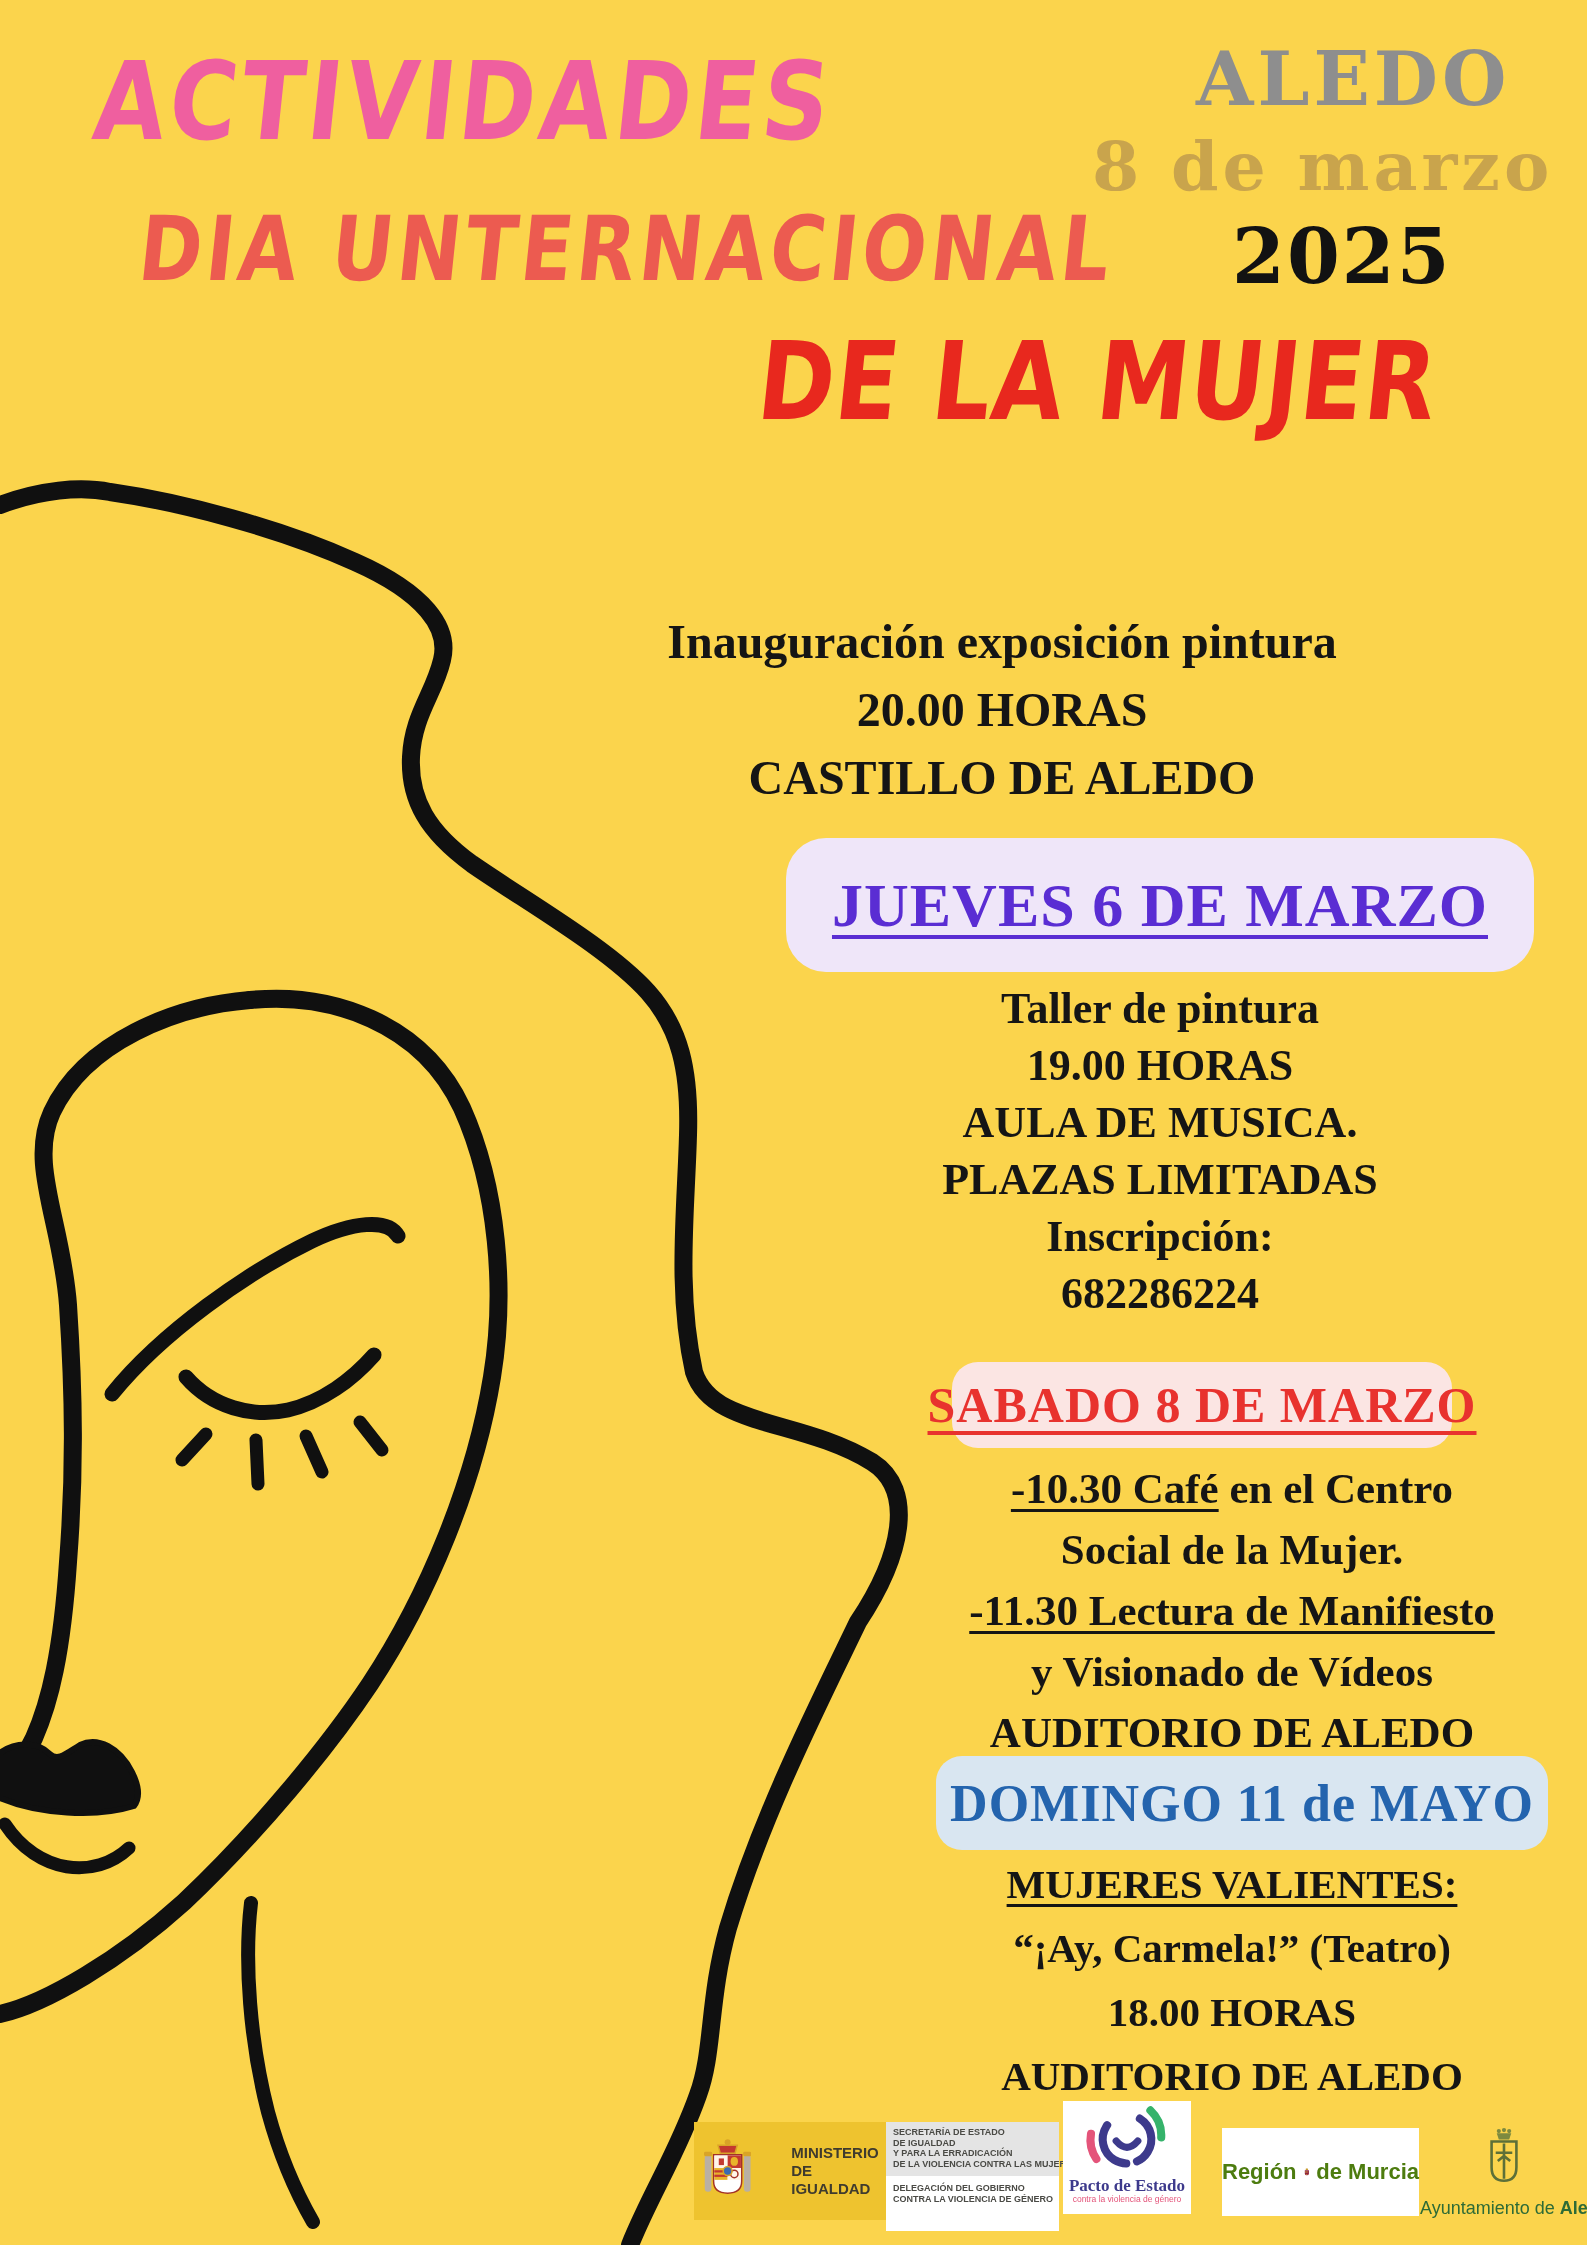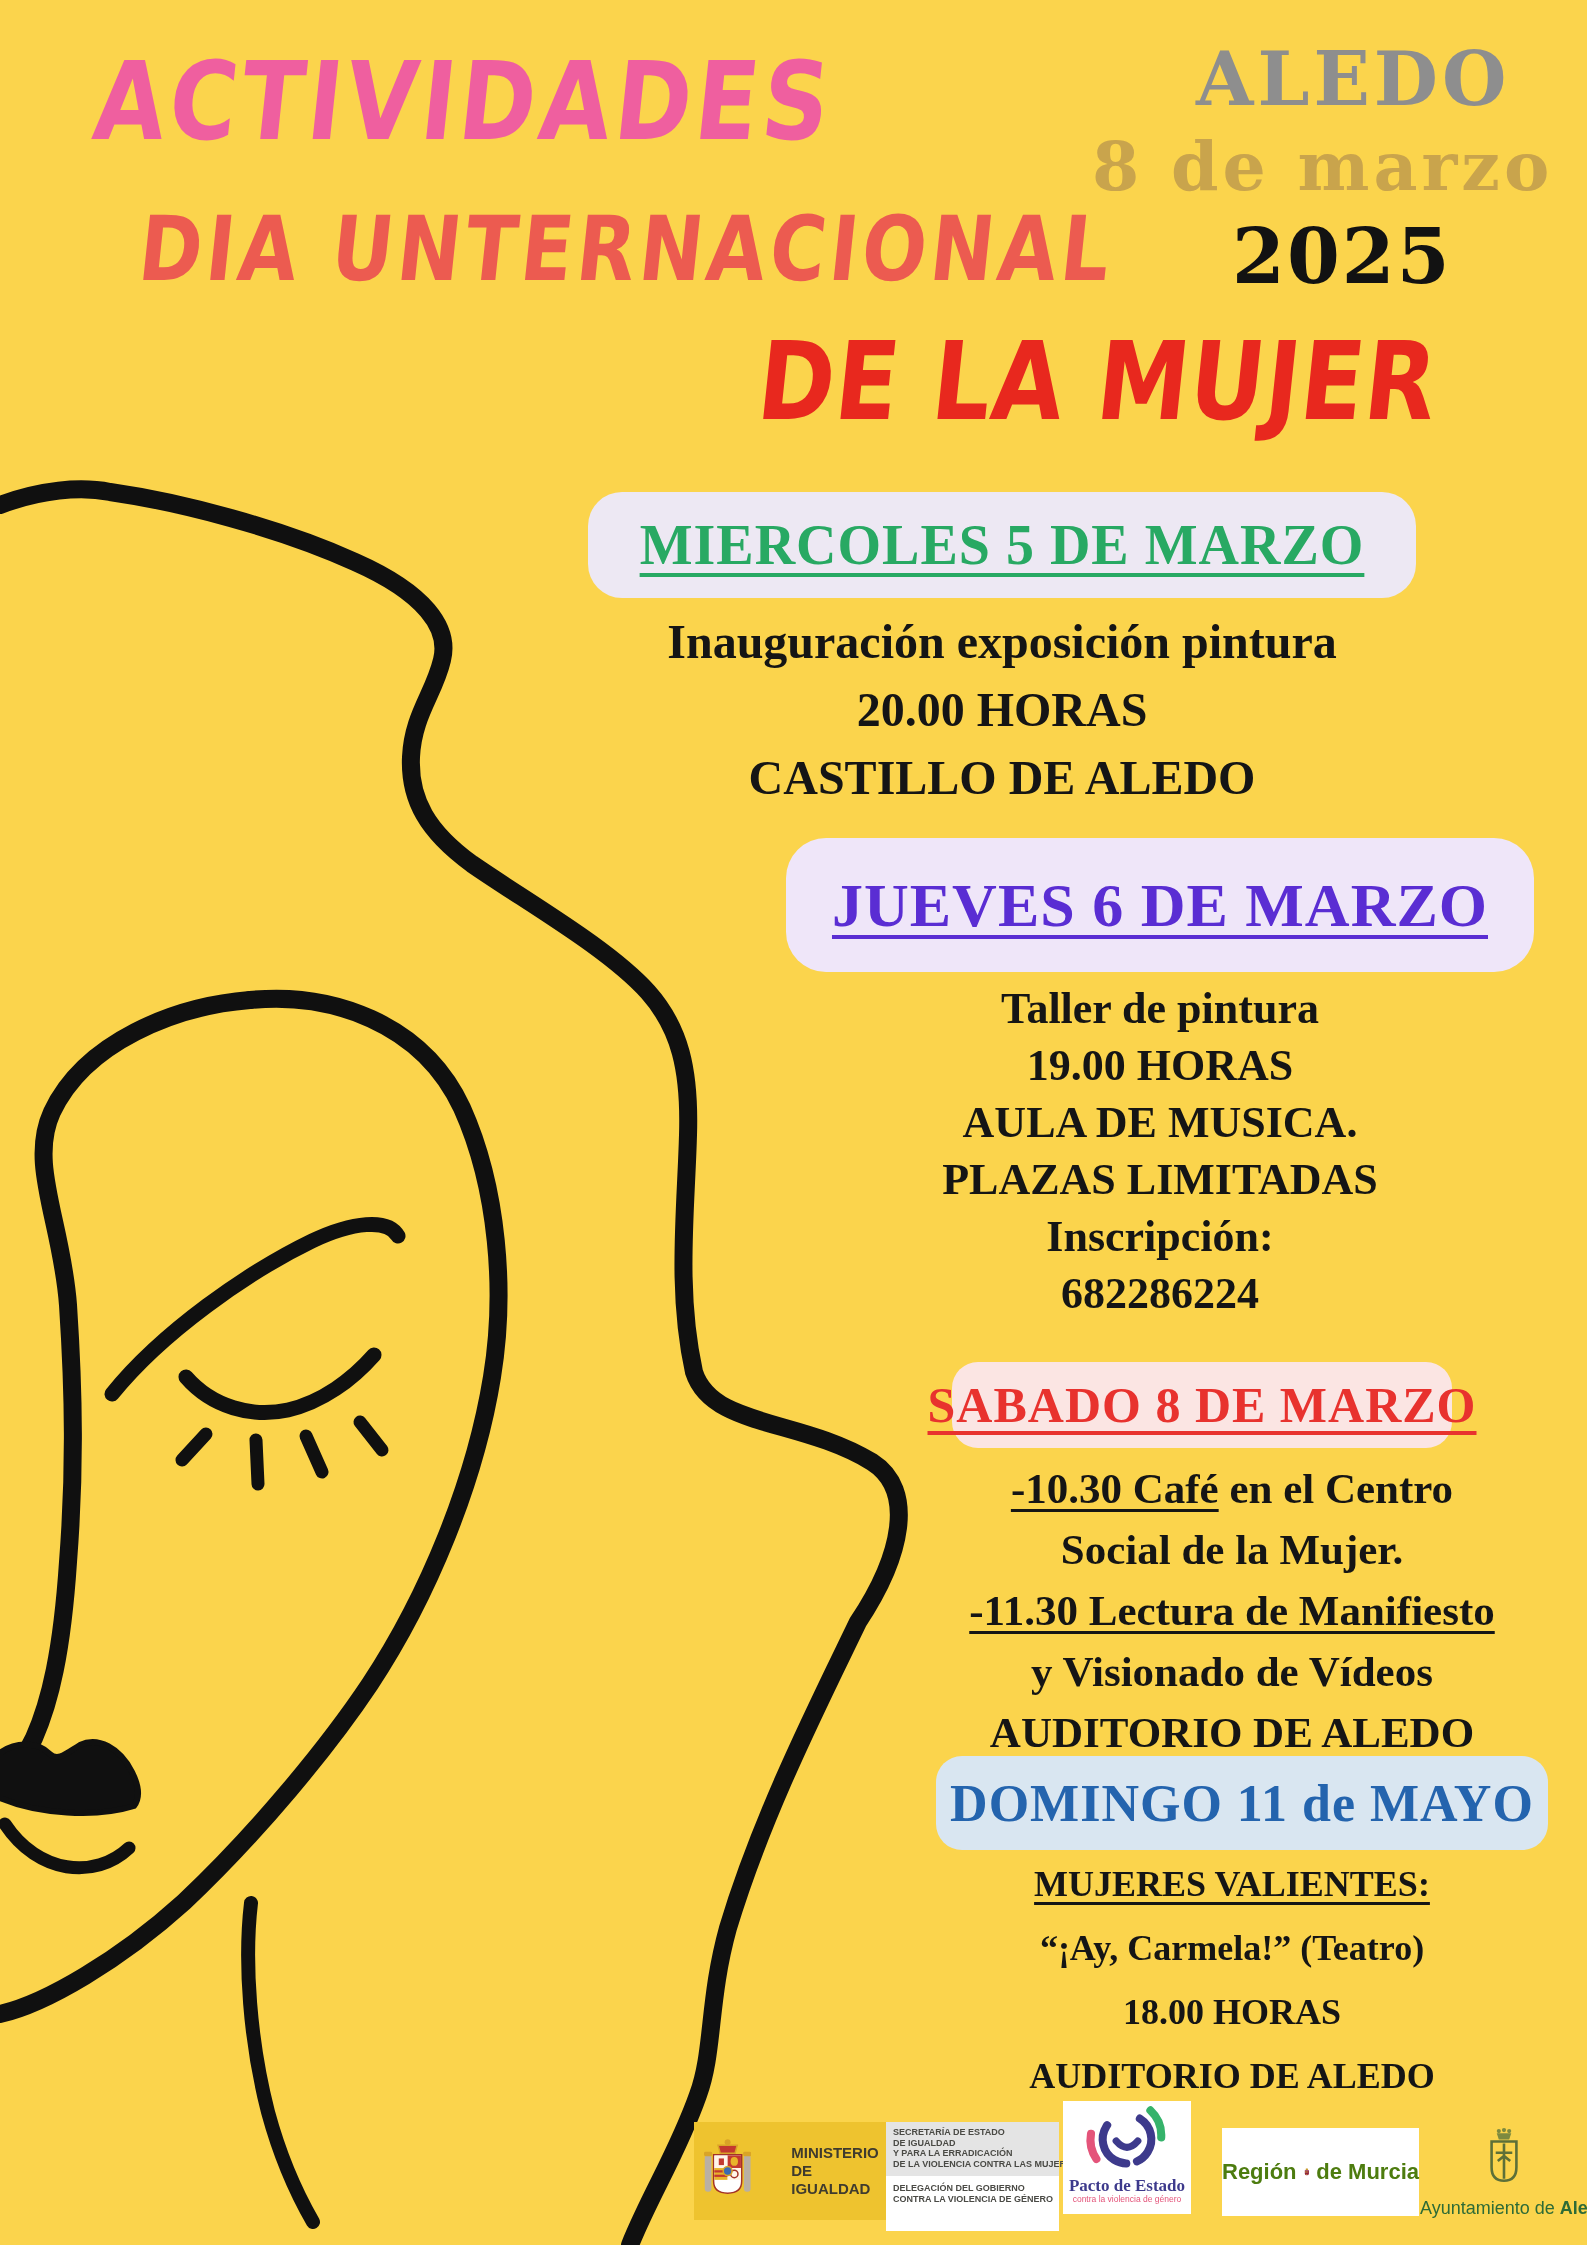--- a/index.html
+++ b/index.html
@@ -26,21 +26,21 @@
   .pill-ju span{font-size:62px;color:#5A2DD3;}
   .pill-sa{left:952px;top:1362px;width:500px;height:86px;background:#FBE5E3;border-radius:26px;}
   .pill-sa span{font-size:50px;color:#E8322E;}
   .pill-do{left:936px;top:1756px;width:612px;height:94px;background:#D9E6F1;border-radius:26px;}
   .pill-do span{font-size:52px;color:#2464AE;text-decoration:none;}
 
   .evbody{text-align:center;font-weight:bold;color:#151515;}
   .body-mi{left:552px;top:608px;width:900px;font-size:48px;line-height:68px;}
   .body-ju{left:810px;top:980px;width:700px;font-size:44px;line-height:57px;}
   .body-sa{left:882px;top:1458px;width:700px;font-size:43px;line-height:61px;}
-  .body-do{left:882px;top:1852px;width:700px;font-size:36px;line-height:64px;}
+  .body-do{left:882px;top:1852px;width:700px;font-size:41px;line-height:64px;}
   .u{text-decoration:underline;text-underline-offset:6px;text-decoration-thickness:3px;}
 
   
   .box{position:absolute;background:#fff;}
   .box-min{left:694px;top:2122px;width:192px;height:98px;background:#EEC32F;display:flex;
            align-items:center;gap:8px;padding-left:10px;box-sizing:border-box;}
   .min-txt{font-family:"Liberation Sans",sans-serif;font-weight:bold;font-size:15px;
            color:#3F3B2E;line-height:18px;margin-left:32px;}
   .box-sec{left:886px;top:2122px;width:173px;height:98px;}
   .sec-top{background:#E4E4E4;height:54px;padding:5px 7px;box-sizing:border-box;}
@@ -84,23 +84,20 @@
     </g>
   </svg>
 
   <div class="abs brush t1">ACTIVIDADES</div>
   <div class="abs brush t2">DIA UNTERNACIONAL</div>
   <div class="abs brush t3">DE LA MUJER</div>
   <div class="abs fatserif place">ALEDO</div>
   <div class="abs fatserif date">8 de marzo</div>
   <div class="abs fatserif year">2025</div>
 
-  <div class="abs pill pill-mi">
-    <span>MIERCOLES 5 DE MARZO</span>
-  </div>
   <div class="abs evbody body-mi">
     <div>Inauguración exposición pintura</div>
     <div>20.00 HORAS</div>
     <div>CASTILLO DE ALEDO</div>
   </div>
 
   <div class="abs pill pill-ju">
     <span>JUEVES 6 DE MARZO</span>
   </div>
   <div class="abs evbody body-ju">

